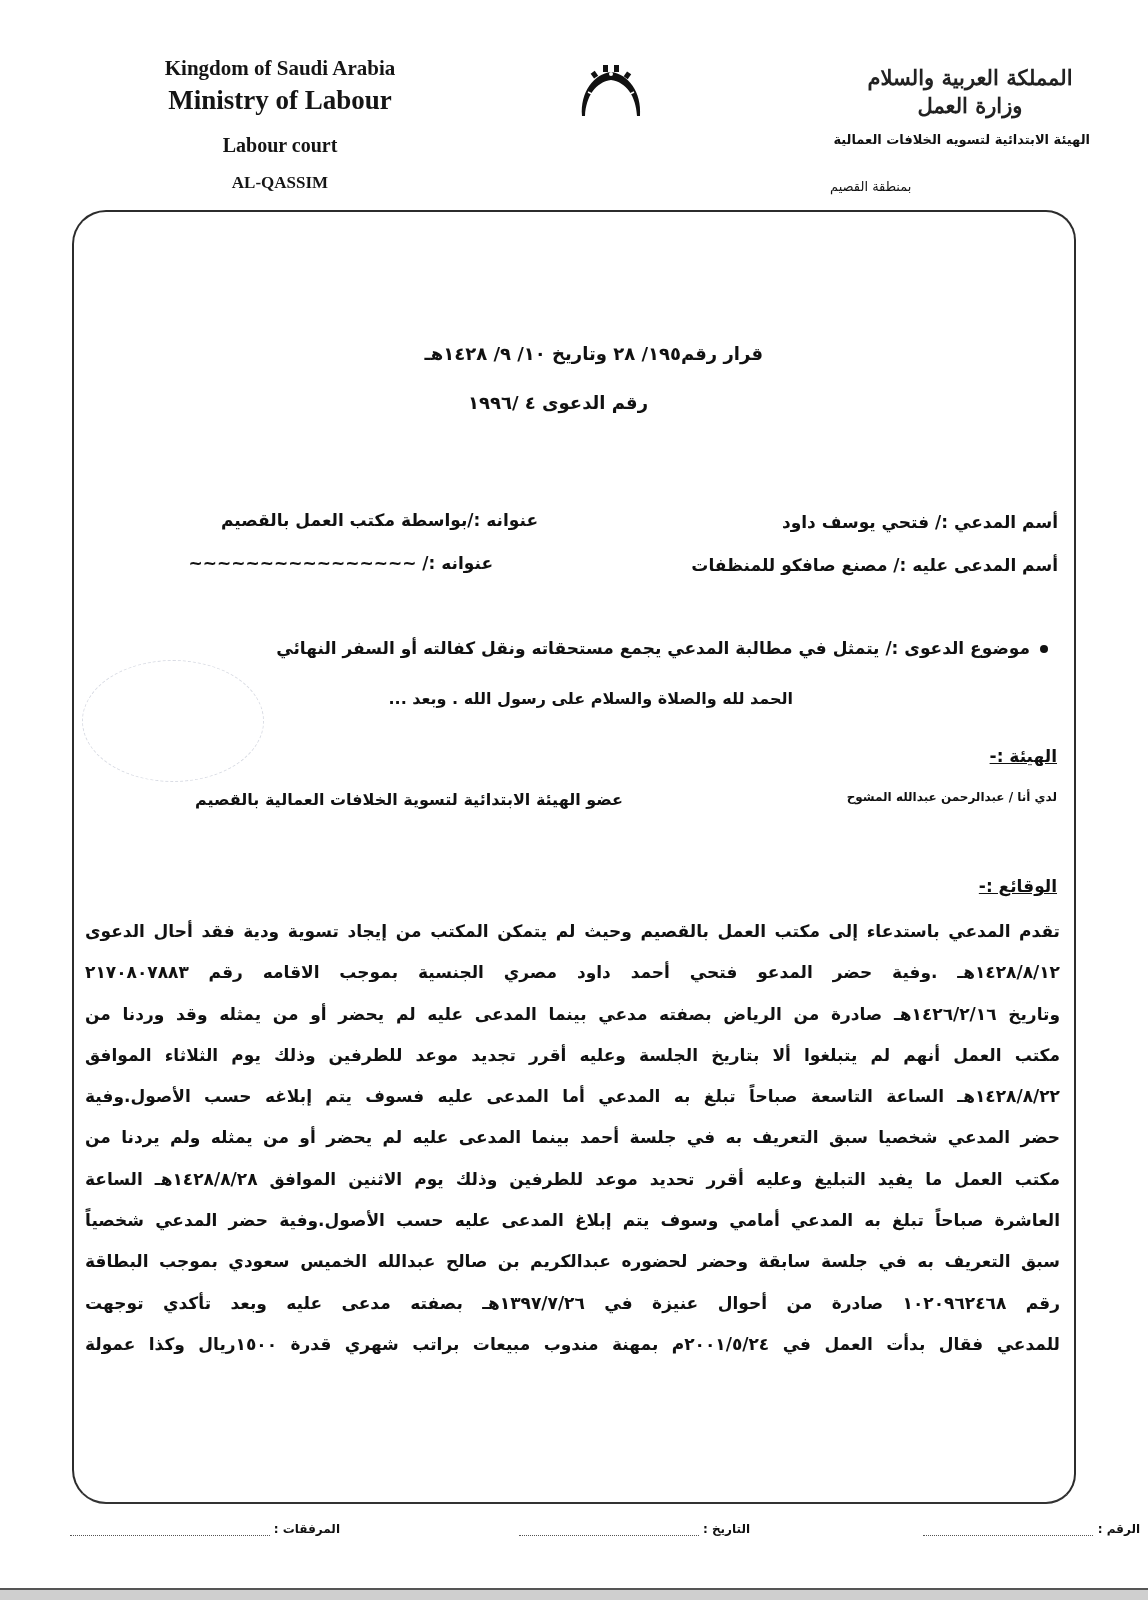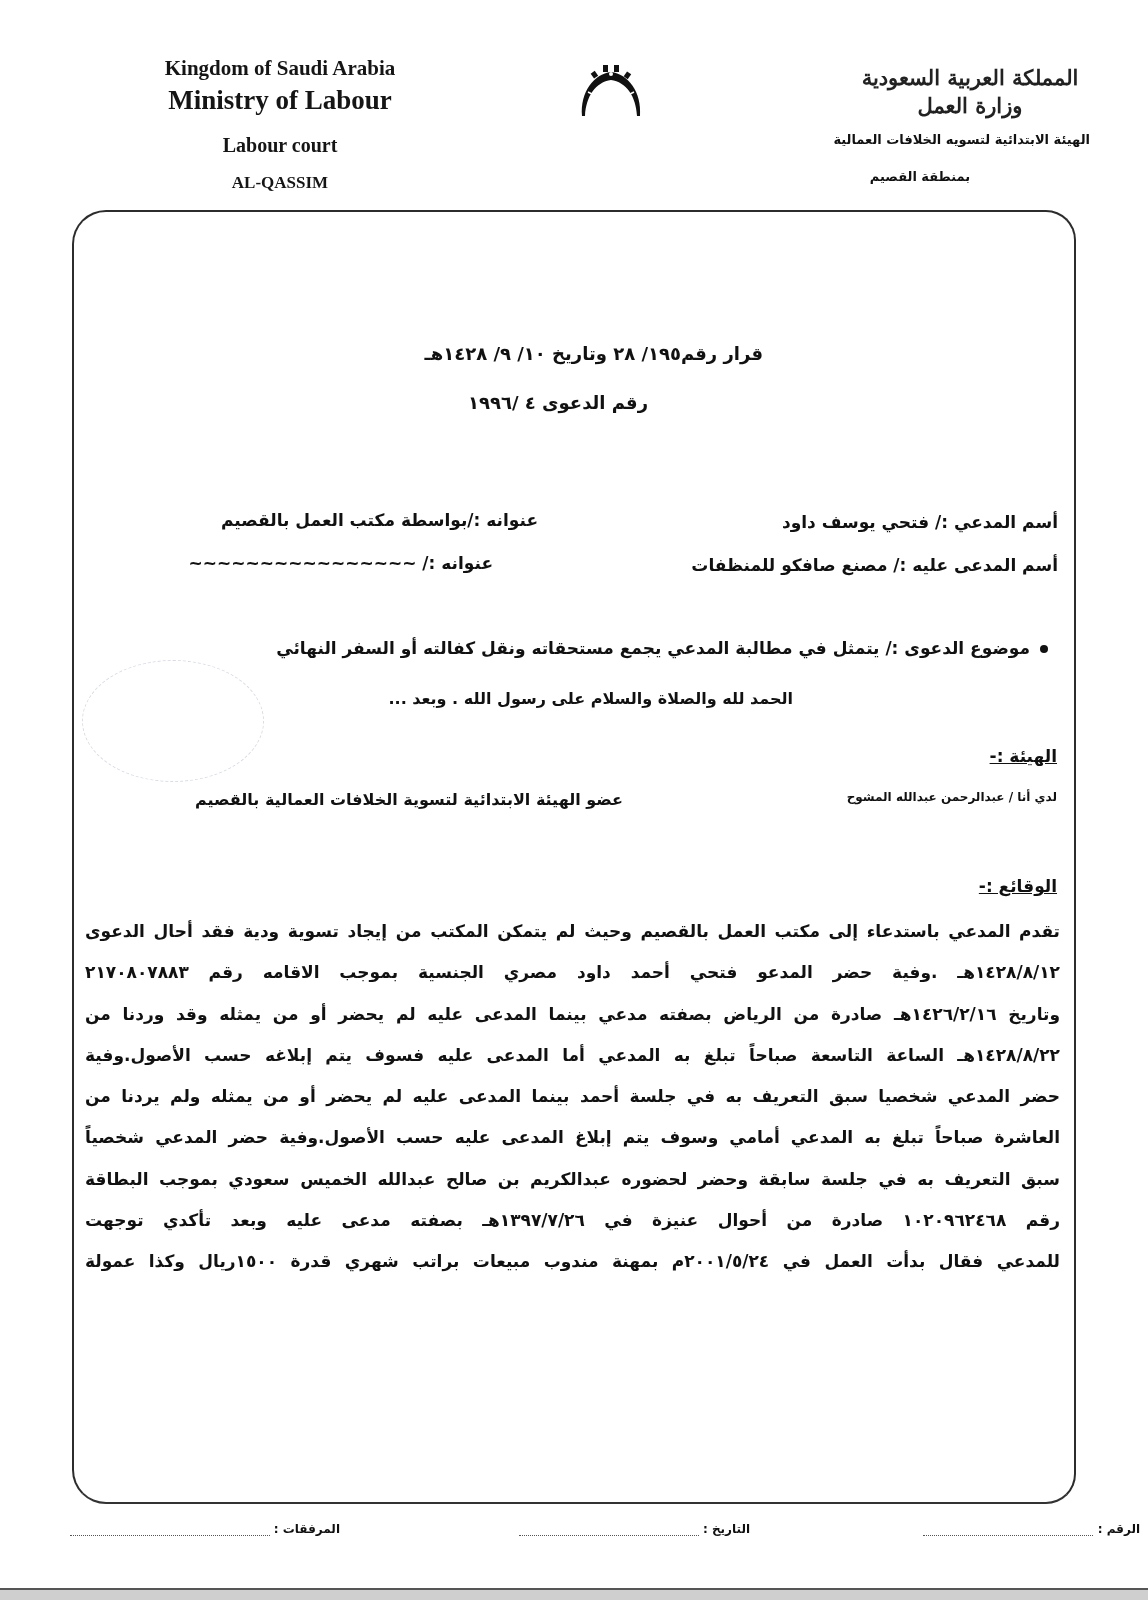--- a/index.html
+++ b/index.html
@@ -56,24 +56,24 @@
     .ar-header .org {
       font-size: 13px;
       font-weight: bold;
       margin-top: 10px;
       line-height: 20px;
       text-align: right;
       padding-right: 20px;
     }
     .ar-header .region {
       font-size: 13px;
-      font-weight: bold;
-      margin-top: 18px;
+      font-weight: normal;
+      margin-top: 28px;
       line-height: 18px;
-      text-align: center;
+      text-align: left;
       padding-right: 100px;
     }
 
     .frame {
       position: absolute;
       left: 72px;
       top: 210px;
       width: 1000px;
       height: 1290px;
       border: 2px solid #2c2c2c;
@@ -198,21 +198,21 @@
     <rect x="27" y="3" width="5" height="7" fill="#111"></rect>
     <rect x="38" y="3" width="5" height="7" fill="#111"></rect>
     <rect x="49" y="10" width="5" height="6" fill="#111" transform="rotate(35 51 13)"></rect>
     <circle cx="35" cy="12" r="2" fill="#fff"></circle>
     <line x1="12" y1="30" x2="16" y2="32" stroke="#fff" stroke-width="1.5"></line>
     <line x1="58" y1="30" x2="54" y2="32" stroke="#fff" stroke-width="1.5"></line>
   </svg>
 </div>
 
 <div class="ar-header">
-  <div class="calli">المملكة العربية السعودية</div>
+  <div class="calli">المملكة العربية والسلام</div>
   <div class="calli">وزارة العمل</div>
   <div class="org">الهيئة الابتدائية لتسويه الخلافات العمالية</div>
   <div class="region">بمنطقة القصيم</div>
 </div>
 
 <div class="frame"></div>
 
 <div class="stamp"></div>
 
 <div class="ar decision-no">قرار رقم١٩٥/ ٢٨ وتاريخ ١٠/ ٩/ ١٤٢٨هـ</div>
@@ -229,22 +229,24 @@
 
 <div class="ar heading panel-head">الهيئة :-</div>
 <div class="ar panel-line">لدي أنا / عبدالرحمن عبدالله المشوح</div>
 <div class="ar panel-member">عضو الهيئة الابتدائية لتسوية الخلافات العمالية بالقصيم</div>
 
 <div class="ar heading facts-head">الوقائع :-</div>
 <div class="facts">
   <div class="line">تقدم المدعي باستدعاء إلى مكتب العمل بالقصيم وحيث لم يتمكن المكتب من إيجاد تسوية ودية فقد أحال الدعوى</div>
   <div class="line">١٤٢٨/٨/١٢هـ .وفية حضر المدعو فتحي أحمد داود مصري الجنسية بموجب الاقامه رقم ٢١٧٠٨٠٧٨٨٣</div>
   <div class="line">وتاريخ ١٤٢٦/٢/١٦هـ صادرة من الرياض بصفته مدعي بينما المدعى عليه لم يحضر أو من يمثله وقد وردنا من</div>
+  <div class="line">مكتب العمل أنهم لم يتبلغوا ألا بتاريخ الجلسة وعليه أقرر تجديد موعد للطرفين وذلك يوم الثلاثاء الموافق</div>
   <div class="line">١٤٢٨/٨/٢٢هـ الساعة التاسعة صباحاً تبلغ به المدعي أما المدعى عليه فسوف يتم إبلاغه حسب الأصول.وفية</div>
   <div class="line">حضر المدعي شخصيا سبق التعريف به في جلسة أحمد بينما المدعى عليه لم يحضر أو من يمثله ولم يردنا من</div>
+  <div class="line">مكتب العمل ما يفيد التبليغ وعليه أقرر تحديد موعد للطرفين وذلك يوم الاثنين الموافق ١٤٢٨/٨/٢٨هـ الساعة</div>
   <div class="line">العاشرة صباحاً تبلغ به المدعي أمامي وسوف يتم إبلاغ المدعى عليه حسب الأصول.وفية حضر المدعي شخصياً</div>
   <div class="line">سبق التعريف به في جلسة سابقة وحضر لحضوره عبدالكريم بن صالح عبدالله الخميس سعودي بموجب البطاقة</div>
   <div class="line">رقم ١٠٢٠٩٦٢٤٦٨ صادرة من أحوال عنيزة في ١٣٩٧/٧/٢٦هـ بصفته مدعى عليه وبعد تأكدي توجهت</div>
   <div class="line">للمدعي فقال بدأت العمل في ٢٠٠١/٥/٢٤م بمهنة مندوب مبيعات براتب شهري قدرة ١٥٠٠ريال وكذا عمولة</div>
 </div>
 
 <div class="footer">
   <div class="fitem" style="right:0;">
     <span>الرقم :</span>
     <span class="dots" style="width:170px;"></span>

